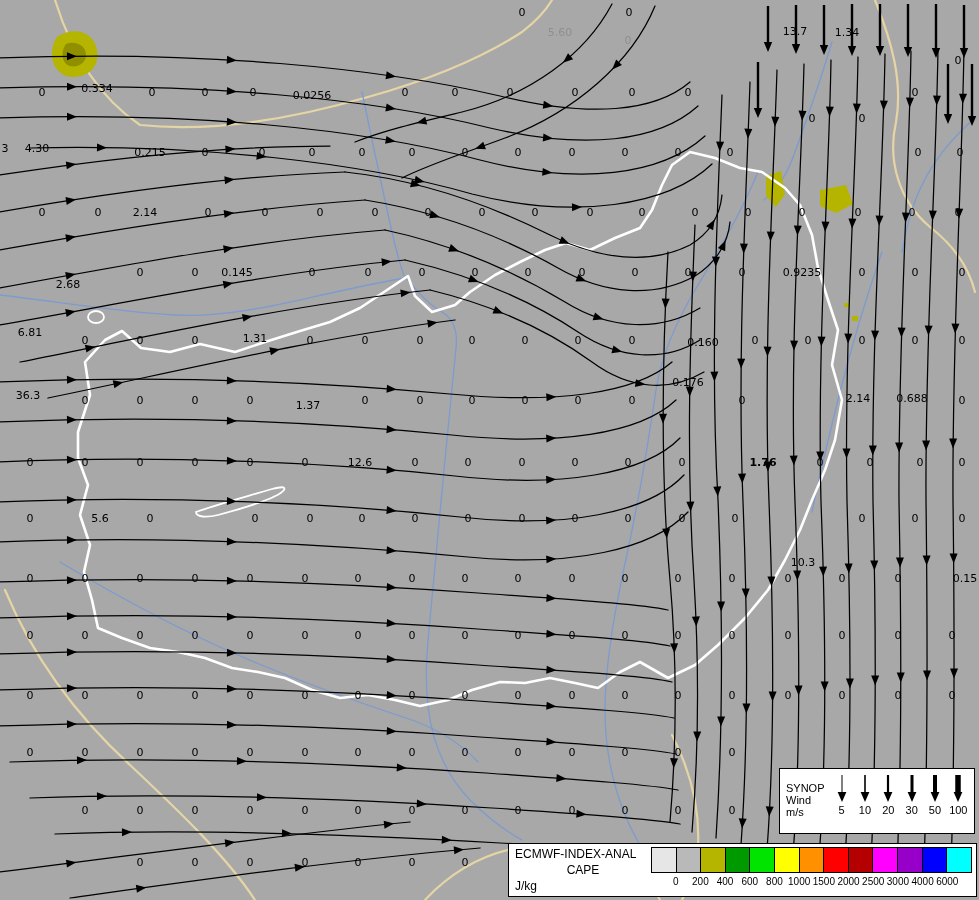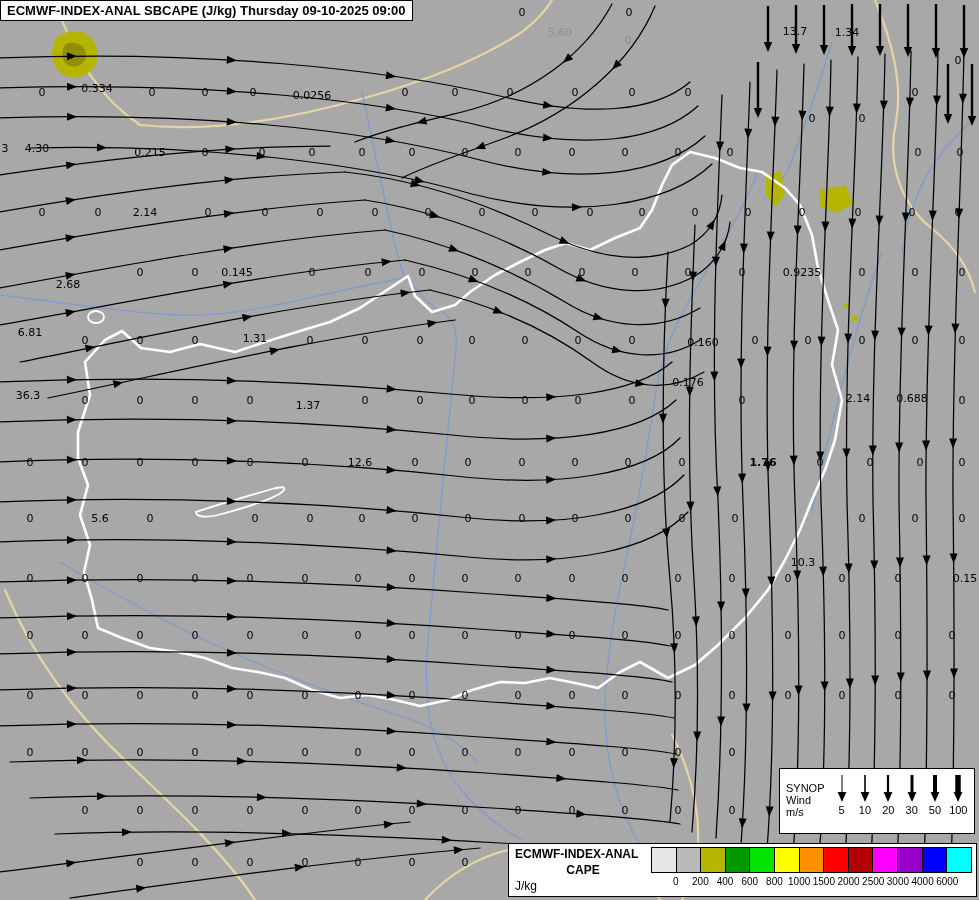--- a/index.html
+++ b/index.html
@@ -17,21 +17,21 @@
   .patch{fill:#b5b500;stroke:none}
   .patch-dark{fill:#8f8f00;stroke:none}
   .title-bar{position:absolute;left:0;height:21px;background:#fff;border:1px solid #000;font-size:13px;font-weight:bold;line-height:19px;padding:0 6px;white-space:nowrap;color:#000}
   #synop-legend{position:absolute;left:779px;top:768px;width:196px;height:66px;background:#fff;border:1px solid #000;display:flex;align-items:stretch;padding:3px 4px;color:#000}
   .synop-labels{width:46px;display:flex;flex-direction:column;justify-content:center;font-size:11px;padding:2px 0 4px 2px}
   #synop-speeds{flex:1;display:flex}
   .speed-col{flex:1;display:flex;flex-direction:column;align-items:center;justify-content:flex-start}
   .speed-num{font-size:11px;margin-top:0}
   #cape-legend{position:absolute;left:508px;top:843px;width:469px;height:54px;background:#fff;border:1px solid #000;display:flex;padding:3px 4px 2px 6px;color:#000}
   .cape-labels{width:136px;display:flex;flex-direction:column;justify-content:space-between;font-size:12px;padding-bottom:1px}
-  .cape-labels .b{font-weight:bold}
+  .cape-labels .b{font-weight:normal}
   .cape-labels .c{text-align:center}
   .cape-strip{flex:1;position:relative}
   #cape-swatches{display:flex;height:26px;border:1px solid #000}
   .cape-swatch{flex:1;border-right:1px solid #000}
   .cape-swatch:last-child{border-right:none}
   #cape-ticks{position:relative;height:17px}
   .cape-tick{position:absolute;top:3px;transform:translateX(-50%);font-size:10px}
 </style>
 </head>
 <body>
@@ -565,21 +565,20 @@
       <span class="map-value" style="left: 802px; top: 272px;">0.9235</span>
       <span class="map-value" style="left: 703px; top: 342px;">0.160</span>
       <span class="map-value" style="left: 688px; top: 382px;">0.176</span>
       <span class="map-value" style="left: 858px; top: 398px;">2.14</span>
       <span class="map-value" style="left: 912px; top: 398px;">0.688</span>
       <span class="map-value" style="left: 763px; top: 462px; font-weight: bold;">1.76</span>
       <span class="map-value" style="left: 803px; top: 518px; margin-top: 44px;">10.3</span>
       <span class="map-value" style="left: 965px; top: 578px;">0.15</span>
     </div>
 
-  <div class="title-bar" style="top:0">ECMWF-INDEX-ANAL SBCAPE (J/kg) Thursday 09-10-2025 09:00</div>
 
   <div id="synop-legend">
     <div class="synop-labels">
       <div>SYNOP</div>
       <div>Wind</div>
       <div>m/s</div>
     </div>
     <div id="synop-speeds">
         <div class="speed-col">
           <svg width="20" height="32">

